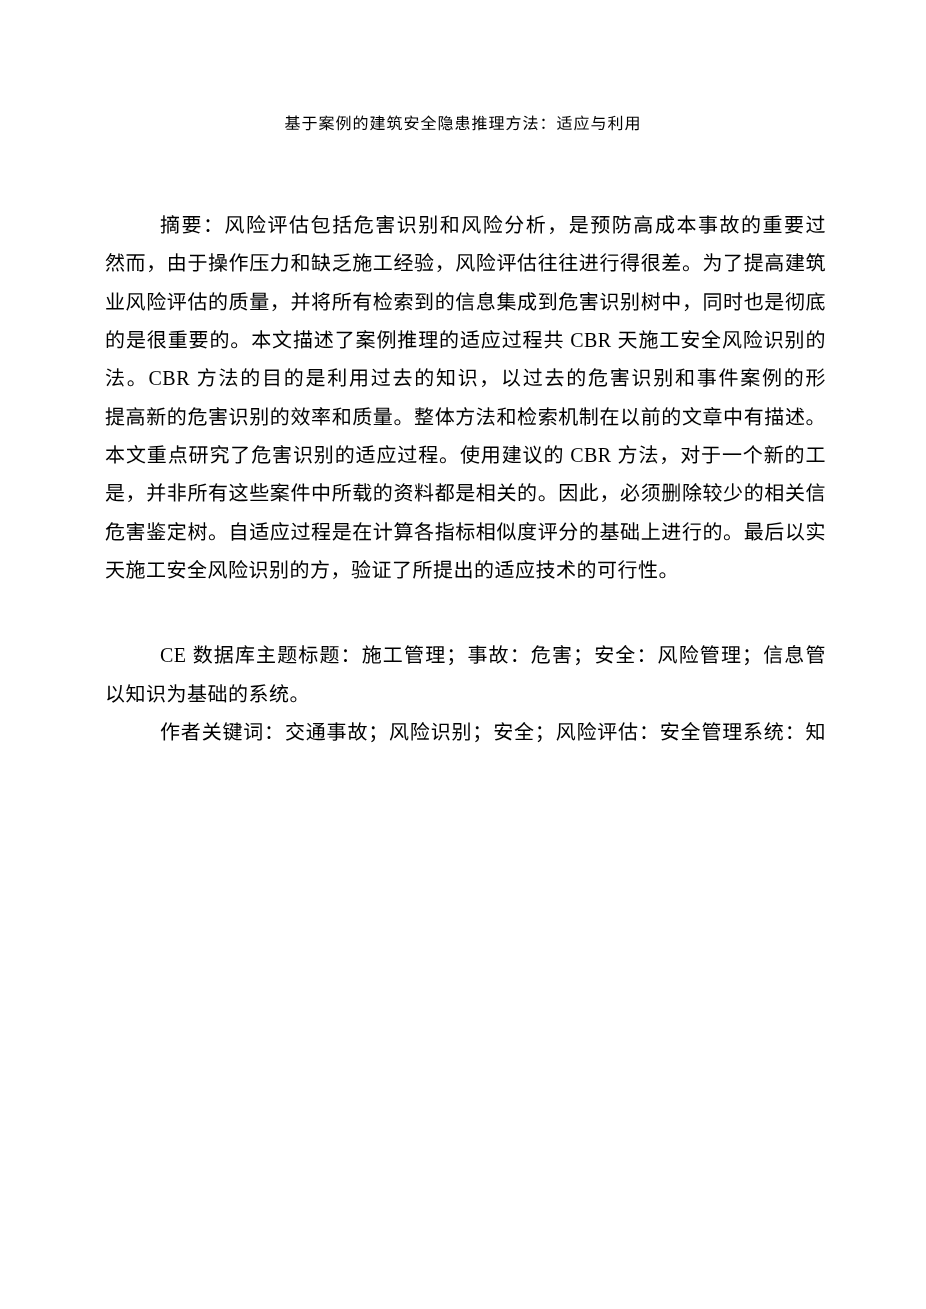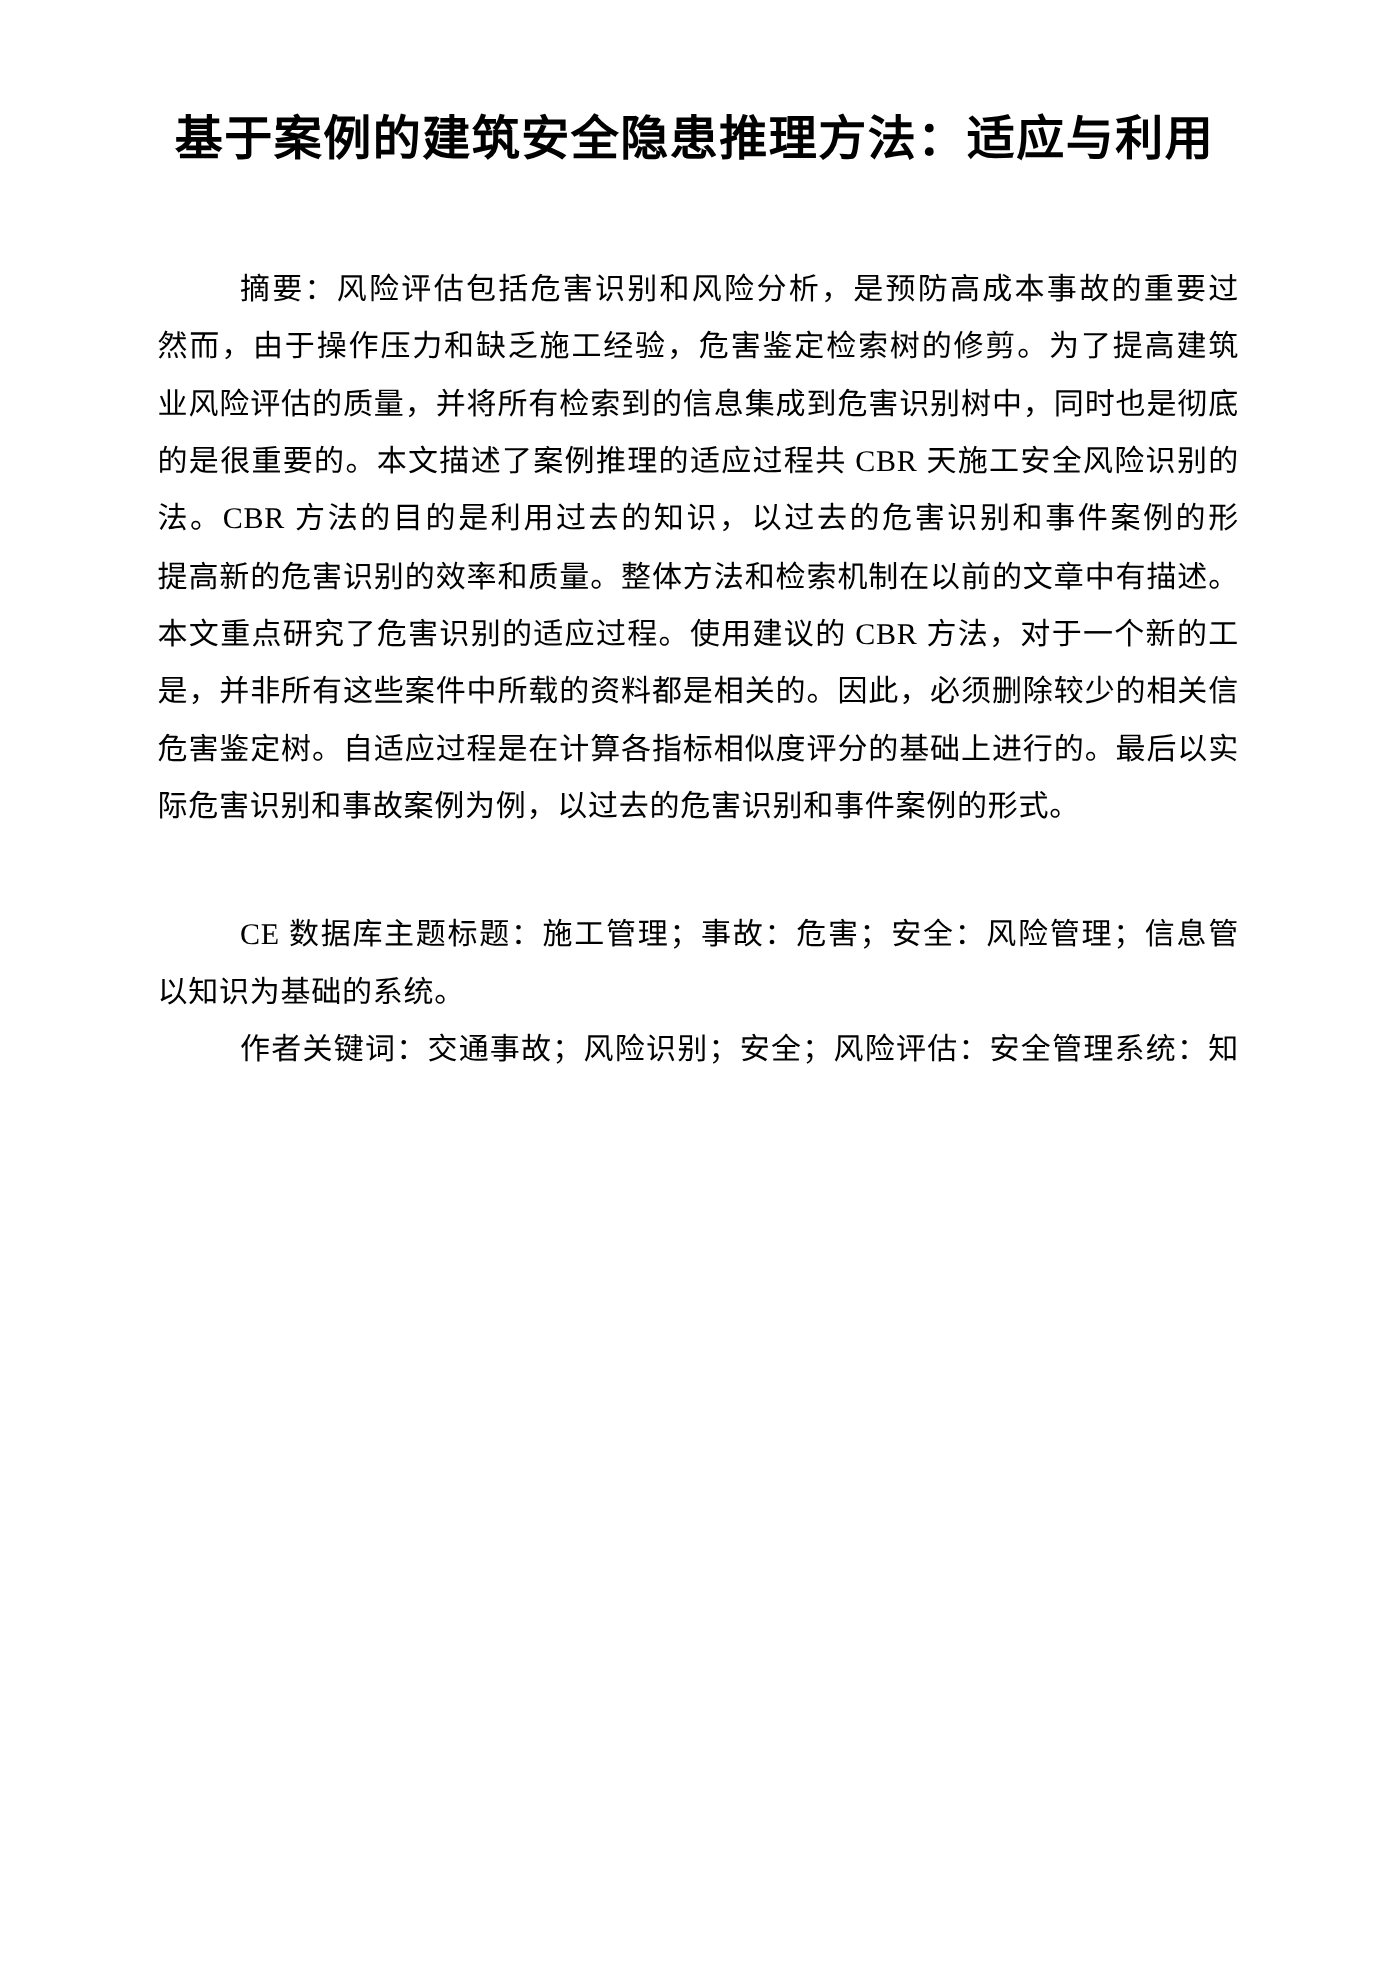--- a/index.html
+++ b/index.html
@@ -12,25 +12,25 @@
     width: 926px;
     height: 1309px;
     margin: 0 auto;
     background: #ffffff;
     color: #000000;
     overflow: hidden;
     font-family: "Liberation Serif", "DejaVu Serif", serif;
   }
   .doc-title {
     margin: 0;
-    padding-top: 75px;
+    padding-top: 107px;
     text-align: center;
     font-family: "Liberation Sans", "DejaVu Sans", sans-serif;
-    font-weight: 700;
-    font-size: 32px;
+    font-weight: 400;
+    font-size: 16px;
     line-height: 34px;
     letter-spacing: 1px;
   }
   .abstract-block {
     margin: 65px 100px 0 105px;
   }
   .keywords-block {
     margin: 47px 100px 0 105px;
   }
   .text-line {
@@ -52,29 +52,29 @@
 </style>
 </head>
 <body>
 
 <div class="page">
 
   <h1 class="doc-title">基于案例的建筑安全隐患推理方法：适应与利用</h1>
 
   <div class="abstract-block">
     <div class="text-line first">摘要：风险评估包括危害识别和风险分析，是预防高成本事故的重要过程。</div>
-    <div class="text-line">然而，由于操作压力和缺乏施工经验，危害鉴定检索树的修剪。为了提高建筑</div>
+    <div class="text-line">然而，由于操作压力和缺乏施工经验，风险评估往往进行得很差。为了提高建筑</div>
     <div class="text-line">业风险评估的质量，并将所有检索到的信息集成到危害识别树中，同时也是彻底</div>
     <div class="text-line">的是很重要的。本文描述了案例推理的适应过程共 CBR 天施工安全风险识别的方</div>
     <div class="text-line">法。CBR 方法的目的是利用过去的知识，以过去的危害识别和事件案例的形式，</div>
     <div class="text-line">提高新的危害识别的效率和质量。整体方法和检索机制在以前的文章中有描述。</div>
     <div class="text-line">本文重点研究了危害识别的适应过程。使用建议的 CBR 方法，对于一个新的工作</div>
     <div class="text-line">是，并非所有这些案件中所载的资料都是相关的。因此，必须删除较少的相关信</div>
     <div class="text-line">危害鉴定树。自适应过程是在计算各指标相似度评分的基础上进行的。最后以实</div>
-    <div class="text-line last">际危害识别和事故案例为例，以过去的危害识别和事件案例的形式。</div>
+    <div class="text-line last">天施工安全风险识别的方，验证了所提出的适应技术的可行性。</div>
   </div>
 
   <div class="keywords-block">
     <div>
       <div class="text-line first">CE 数据库主题标题：施工管理；事故：危害；安全：风险管理；信息管理；</div>
       <div class="text-line last">以知识为基础的系统。</div>
     </div>
     <div>
       <div class="text-line first">作者关键词：交通事故；风险识别；安全；风险评估：安全管理系统：知识</div>
     </div>

